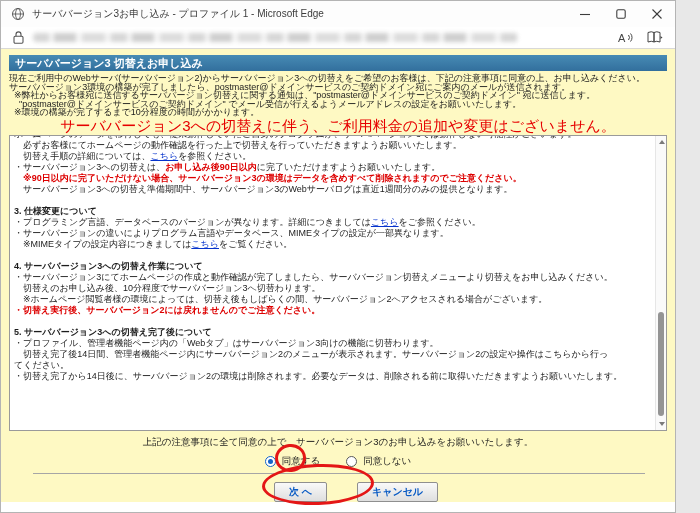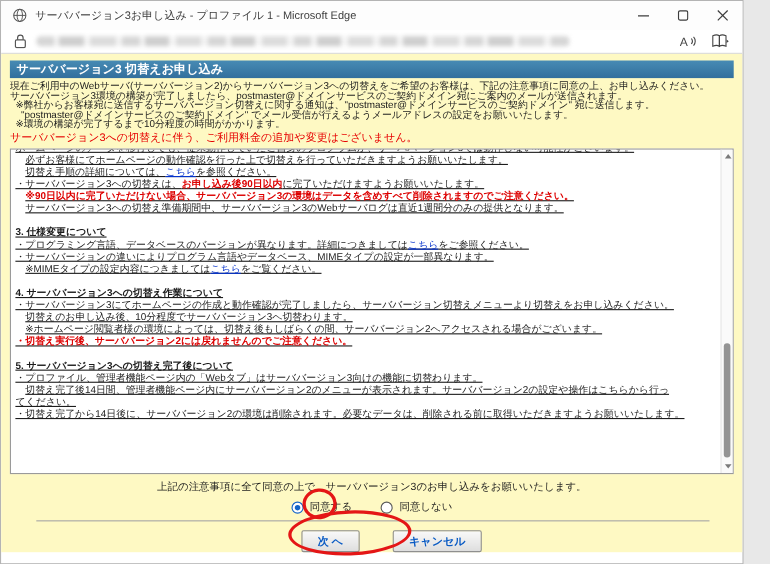--- a/index.html
+++ b/index.html
@@ -25,26 +25,26 @@
   .addr-icons svg { display:block; }
   
   .content { padding:3px 8px 0 8px; background:#fef9c3; }
   .page-header {
     margin-top:3px; height:16px; line-height:16px; padding-left:6px;
     background:linear-gradient(#478bb4,#326f9d); color:#fff; font-weight:bold; font-size:11px;
   }
   .intro { margin-top:3px; font-size:9px; line-height:8.6px; color:#1c1c1c; }
   .intro div { white-space:nowrap; }
   .ind1 { padding-left:5px; } .ind2 { padding-left:10px; }
-  .fee-notice { margin-top:3px; font-size:10px; line-height:12px; color:#e60000; white-space:nowrap; }
+  .fee-notice { margin-top:3px; font-size:15px; line-height:12px; color:#e60000; white-space:nowrap;text-align:center; }
   
   .terms-box { position:relative; margin-top:3px; height:296px; border:1px solid #9a9a9a; background:#fff; overflow:hidden; }
   .terms-clip { position:absolute; left:0; top:0; right:11px; bottom:0; overflow:hidden; }
   .terms-content { margin-top:-7px; padding:0 4px 0 4px; font-size:9px; line-height:11px; color:#1c1c1c; }
-  .tline { white-space:nowrap;text-decoration:underline; }
+  .tline { white-space:nowrap; }
   .tline.blank { height:11px; }
   .s-link { color:#0633cc; text-decoration:underline; cursor:pointer; }
   .s-red { color:#dd0000; font-weight:bold; }
   .s-redbold { color:#dd0000; font-weight:bold; }
   .s-bold { font-weight:bold; }
   
   .sbar { position:absolute; right:0; top:0; bottom:0; width:11px; background:#fafafa; border-left:1px solid #e6e6e6; }
   .sbar .arrow { position:absolute; left:0; width:11px; height:12px; display:flex; align-items:center; justify-content:center; }
   .sbar .arrow.up { top:0; } .sbar .arrow.down { bottom:0; }
   .sbar .tri-up { width:0; height:0; border-left:3px solid transparent; border-right:3px solid transparent; border-bottom:4px solid #7a7a7a; }

